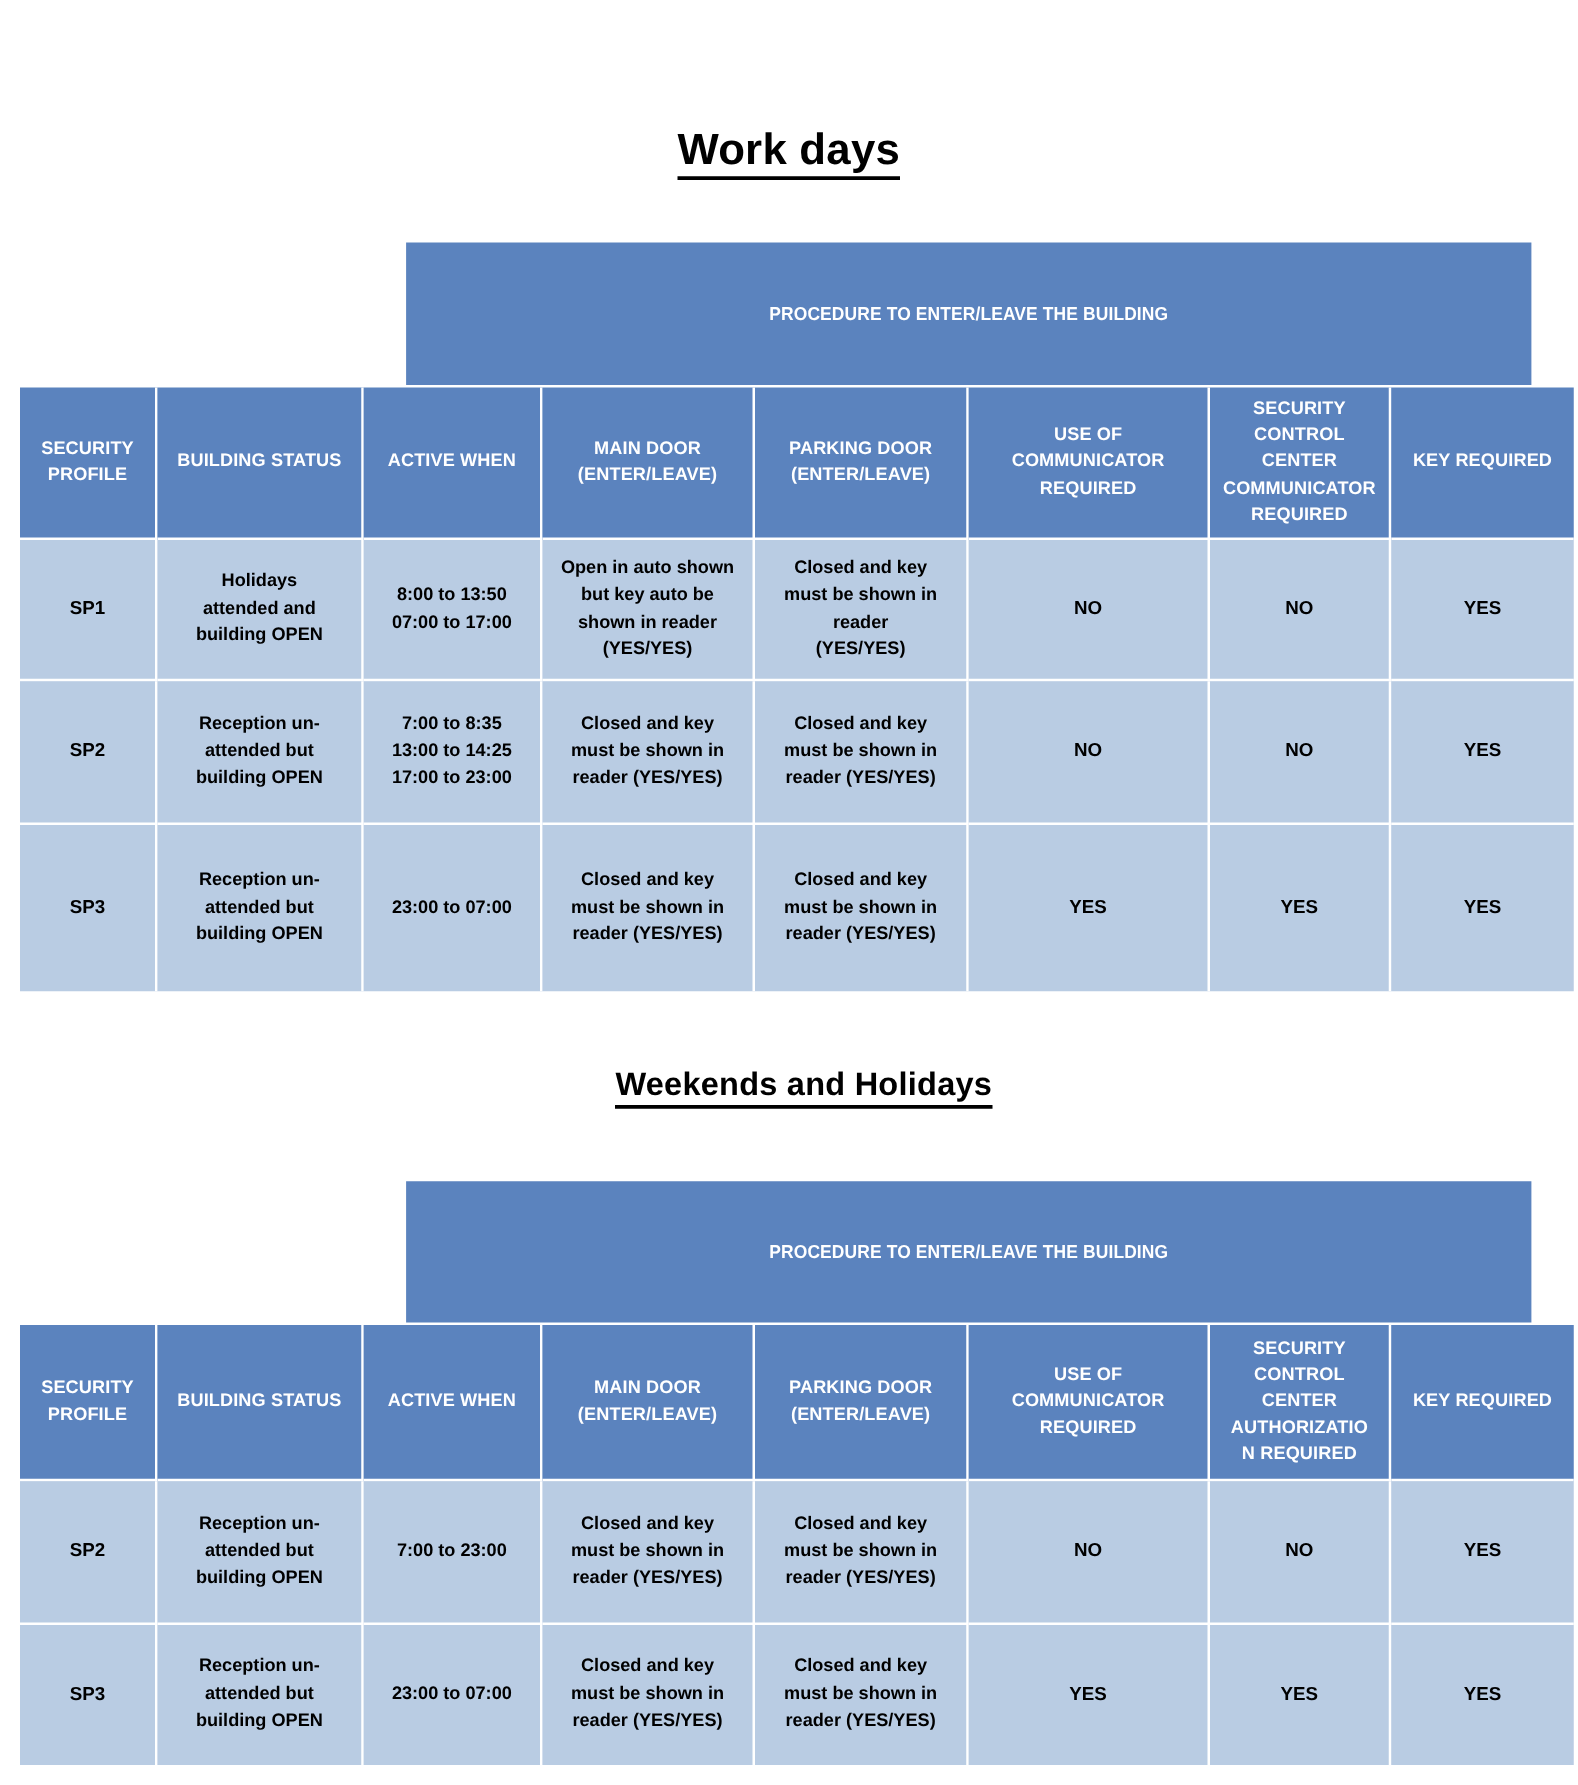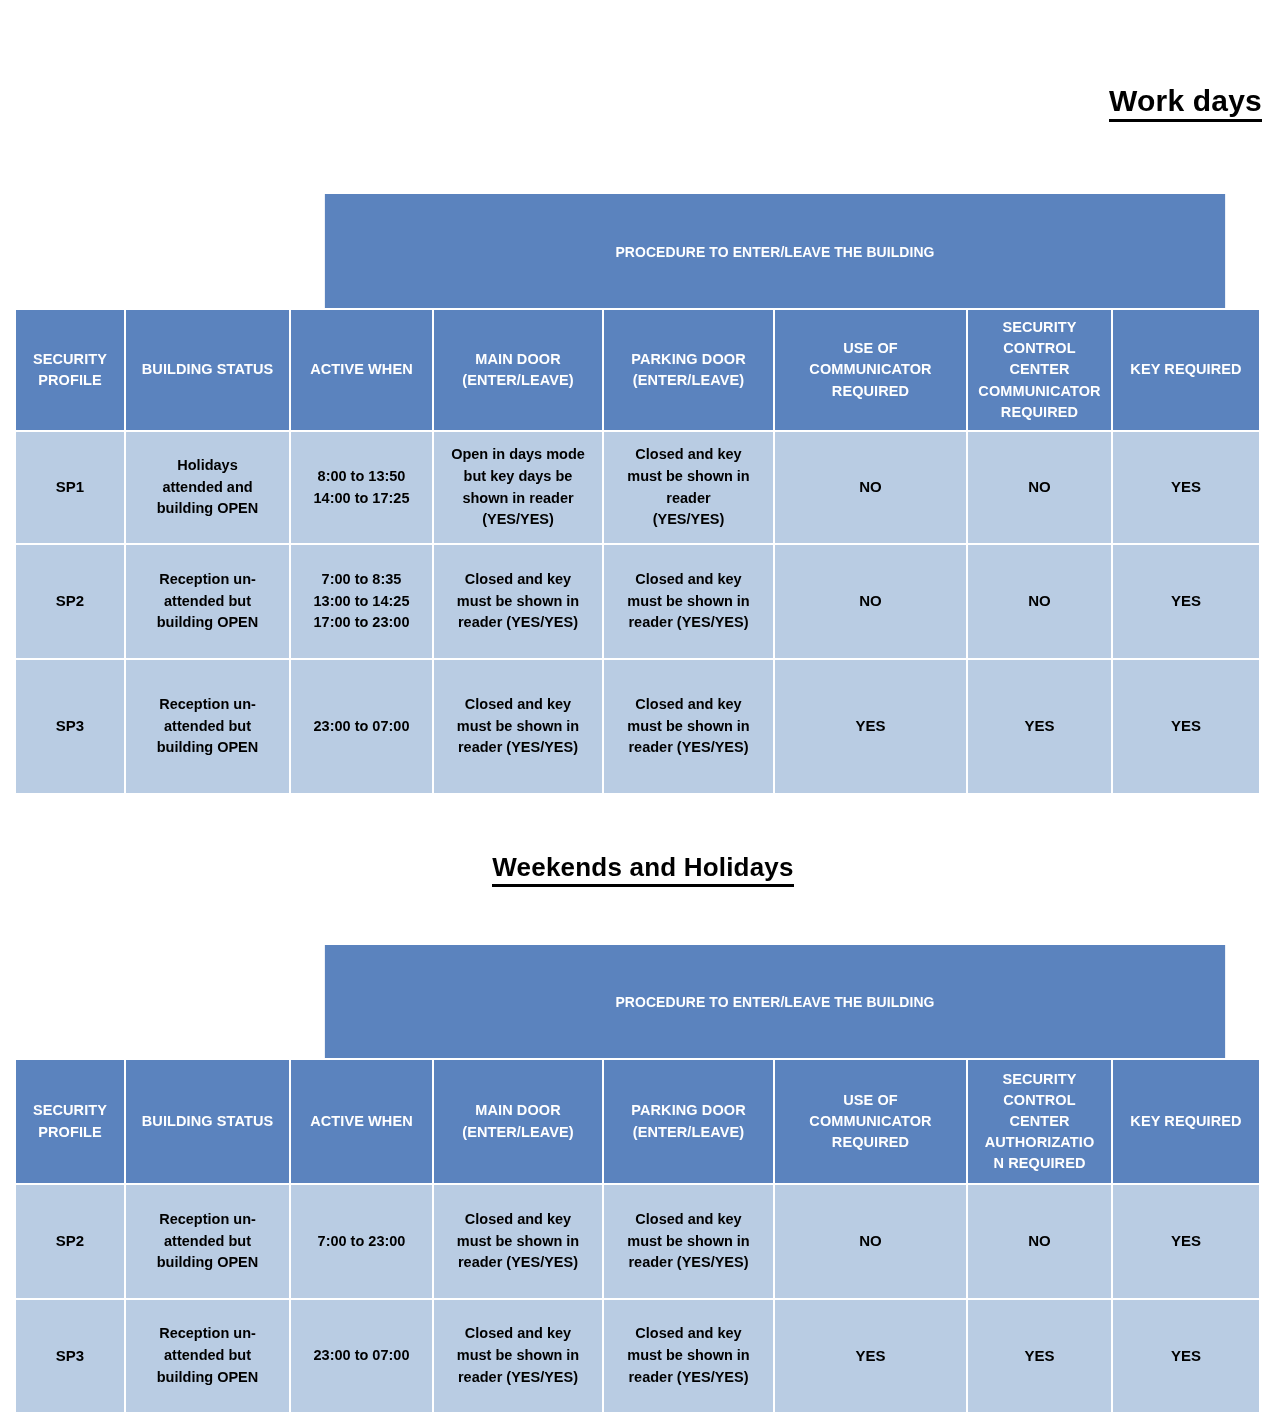--- a/index.html
+++ b/index.html
@@ -31,23 +31,22 @@
     font-weight: bold;
     color: #000000;
     letter-spacing: 0.2px;
   }
   .section-title span {
     border-bottom: 3px solid #000000;
     padding-bottom: 1px;
     display: inline-block;
   }
   #title-workdays {
-    top: 84px;
-    font-size: 30px;
-    text-align: right;
+    top: 100px;
+    font-size: 35px;
   }
   #title-weekends {
     top: 852px;
     font-size: 26px;
     padding-left: 12px;
   }
 
   
   .merged-band {
     position: absolute;
@@ -198,25 +197,25 @@
 
       <tr class="row-d1">
         <td class="data-cell cell-short">SP1</td>
         <td class="data-cell">
           <span class="dl">Holidays</span>
           <span class="dl">attended and</span>
           <span class="dl">building OPEN</span>
         </td>
         <td class="data-cell">
           <span class="dl">8:00 to 13:50</span>
-          <span class="dl">14:00 to 17:25</span>
-        </td>
-        <td class="data-cell">
-          <span class="dl">Open in days mode</span>
-          <span class="dl">but key days be</span>
+          <span class="dl">07:00 to 17:00</span>
+        </td>
+        <td class="data-cell">
+          <span class="dl">Open in auto shown</span>
+          <span class="dl">but key auto be</span>
           <span class="dl">shown in reader</span>
           <span class="dl">(YES/YES)</span>
         </td>
         <td class="data-cell">
           <span class="dl">Closed and key</span>
           <span class="dl">must be shown in</span>
           <span class="dl">reader</span>
           <span class="dl">(YES/YES)</span>
         </td>
         <td class="data-cell cell-short">NO</td>

